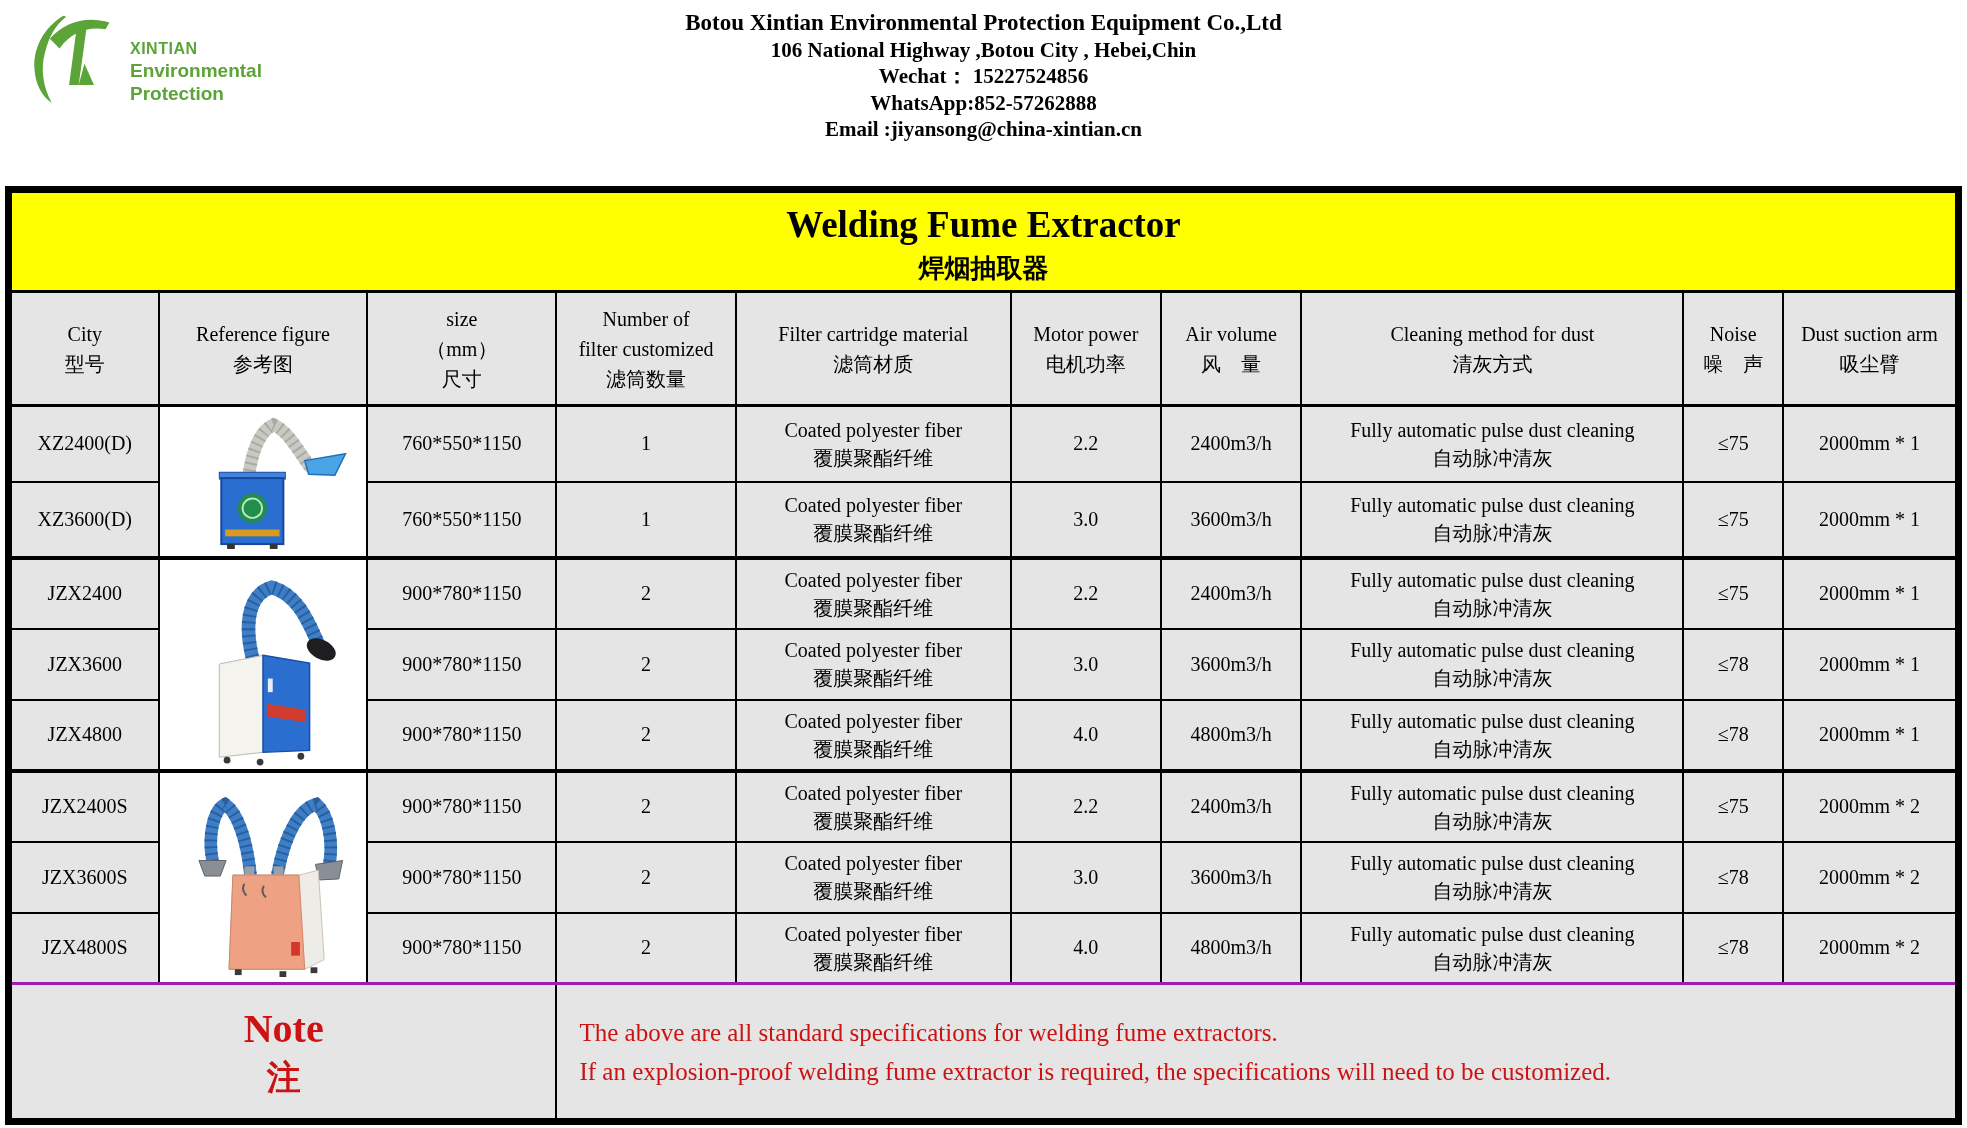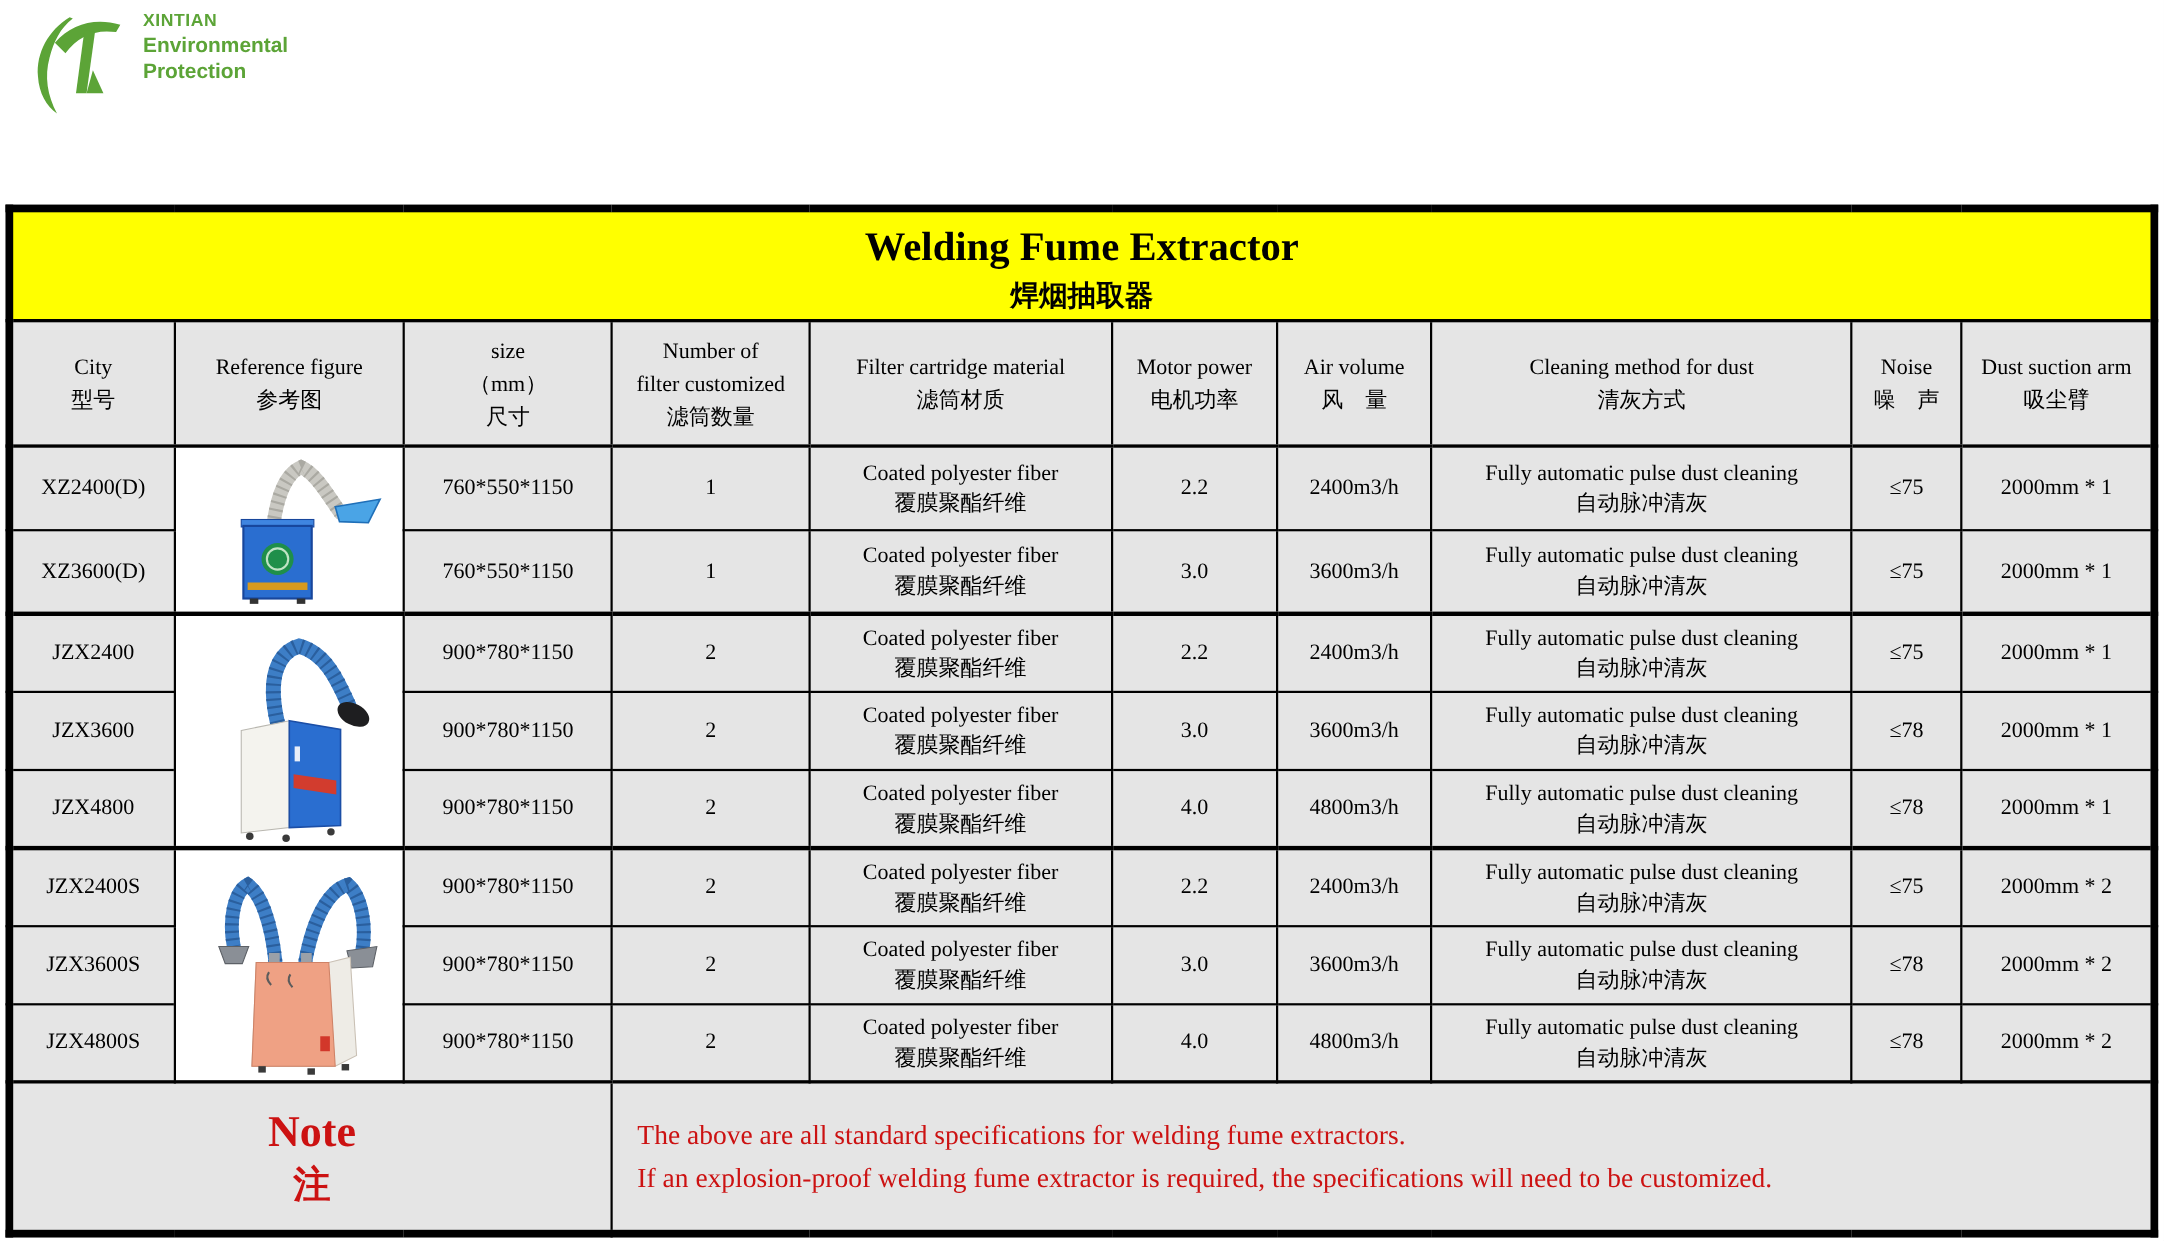--- a/index.html
+++ b/index.html
@@ -2,21 +2,21 @@
 <html><head>
 <meta charset="utf-8">
 <style>
   * { box-sizing: border-box; }
   html,body { margin:0; padding:0; background:#fff; }
   body { width:1967px; font-family:"Liberation Serif","DejaVu Serif",serif; color:#000; }
   .page { width:1967px; height:1128px; background:#fff; overflow:hidden; position:relative; }
 
   
   .page-header { position:relative; height:186px; }
-  .logo { position:absolute; left:22px; top:10px; display:flex; align-items:flex-start; gap:10px; }
+  .logo { position:absolute; left:22px; top:10px; display:flex; align-items:flex-end; gap:10px; }
   .logo svg { width:98px; height:96px; display:block; }
   .logo-text { color:#5ca437; font-family:"Liberation Sans","DejaVu Sans",sans-serif; font-weight:bold; line-height:1.25; }
   .logo-text .l1 { font-size:16px; letter-spacing:.5px; }
   .logo-text .l2, .logo-text .l3 { font-size:19px; }
   .company-info { text-align:center; padding-top:10px; font-weight:bold; }
   .company-info div { line-height:26.5px; }
   .company-name { font-size:23px; }
   .company-line { font-size:21px; }
 
   
@@ -32,21 +32,21 @@
 
   tr.data-row { height:71px; }
   tr.data-row.tall { height:76px; }
   tr.data-row td { font-size:20px; }
   tr.data-row td div { line-height:28px; }
   tr.group-top td { border-top:4px solid #000; }
   td.fig-cell { padding:0; background:#fff; }
   td.fig-cell svg { display:block; margin:0 auto; }
 
   tr.note-row { height:138px; }
-  tr.note-row td { border-top:3px solid #000000; }
+  tr.note-row td { border-top:3px solid #a21caf; }
   .note-label .note-en { color:#cc1212; font-size:40px; font-weight:bold; line-height:52px; }
   .note-label .note-zh { color:#cc1212; font-size:34px; font-weight:bold; line-height:46px; }
   td.note-text { text-align:left; padding-left:10px; }
   td.note-text div { color:#cc1212; font-size:25px; line-height:39px;margin-left:12px; }
 </style>
 </head>
 <body>
 
 <div class="page">
 
@@ -56,20 +56,27 @@
         <path d="M42,6 C22,18 10,40 12,62 C13,78 20,90 30,97 C21,80 18,62 23,44 C27,29 33,16 45,7 Z" fill="#5ca437"></path>
         <path d="M28,30 C44,12 66,6 90,13 L86,20 C66,17 50,24 38,40 Z" fill="#5ca437"></path>
         <path d="M56,18 L66,20 L58,78 L48,78 Z" fill="#5ca437"></path>
         <path d="M64,56 L74,78 L58,78 Z" fill="#5ca437"></path>
       </svg>
       <div class="logo-text">
         <div class="l1">XINTIAN</div>
         <div class="l2">Environmental</div>
         <div class="l3">Protection</div>
       </div>
+    </div>
+    <div class="company-info">
+      <div class="company-name">Botou Xintian Environmental Protection Equipment Co.,Ltd</div>
+      <div class="company-line">106 National Highway ,Botou City , Hebei,Chin</div>
+      <div class="company-line">Wechat：  15227524856</div>
+      <div class="company-line">WhatsApp:852-57262888</div>
+      <div class="company-line">Email :jiyansong@china-xintian.cn</div>
     </div>
   </header>
 
   <table class="spec-table">
     <colgroup>
       <col style="width:7.7%">
         <col style="width:10.7%">
         <col style="width:9.7%">
         <col style="width:9.2%">
       <col style="width:14.1%">

